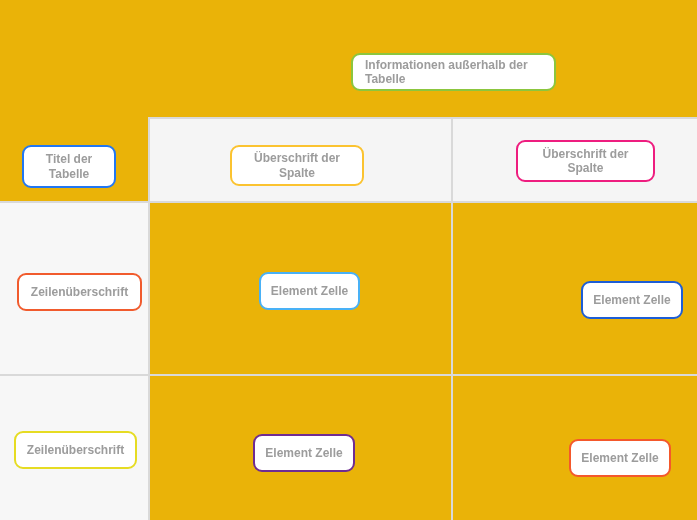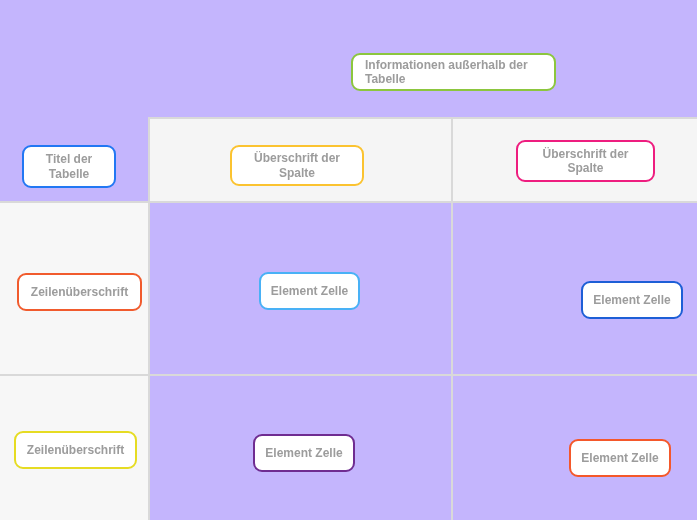--- a/index.html
+++ b/index.html
@@ -1,21 +1,21 @@
 <!DOCTYPE html>
 <html><head>
 <meta charset="utf-8">
 <style>
   html, body { margin: 0; padding: 0; background: #ffffff; }
   .canvas {
     position: relative;
     width: 697px;
     height: 520px;
     overflow: hidden;
-    background: #c4b5fd;
+    background: #eab308;
     font-family: "Liberation Sans", sans-serif;
   }
   .bg { position: absolute; }
   .bg-header { left: 149px; top: 118px; width: 548px; height: 84px; }
   .bg-leftcol { left: 0; top: 203px; width: 148px; height: 317px; }
   .gline { position: absolute; }
   .l-header-top { left: 148px; top: 117px; width: 549px; height: 2px; }
   .l-h-mid1    { left: 0; top: 201px; width: 697px; height: 2px; }
   .l-h-mid2    { left: 0; top: 374px; width: 697px; height: 2px; }
   .l-v-1       { left: 148px; top: 117px; width: 2px; height: 403px; }

